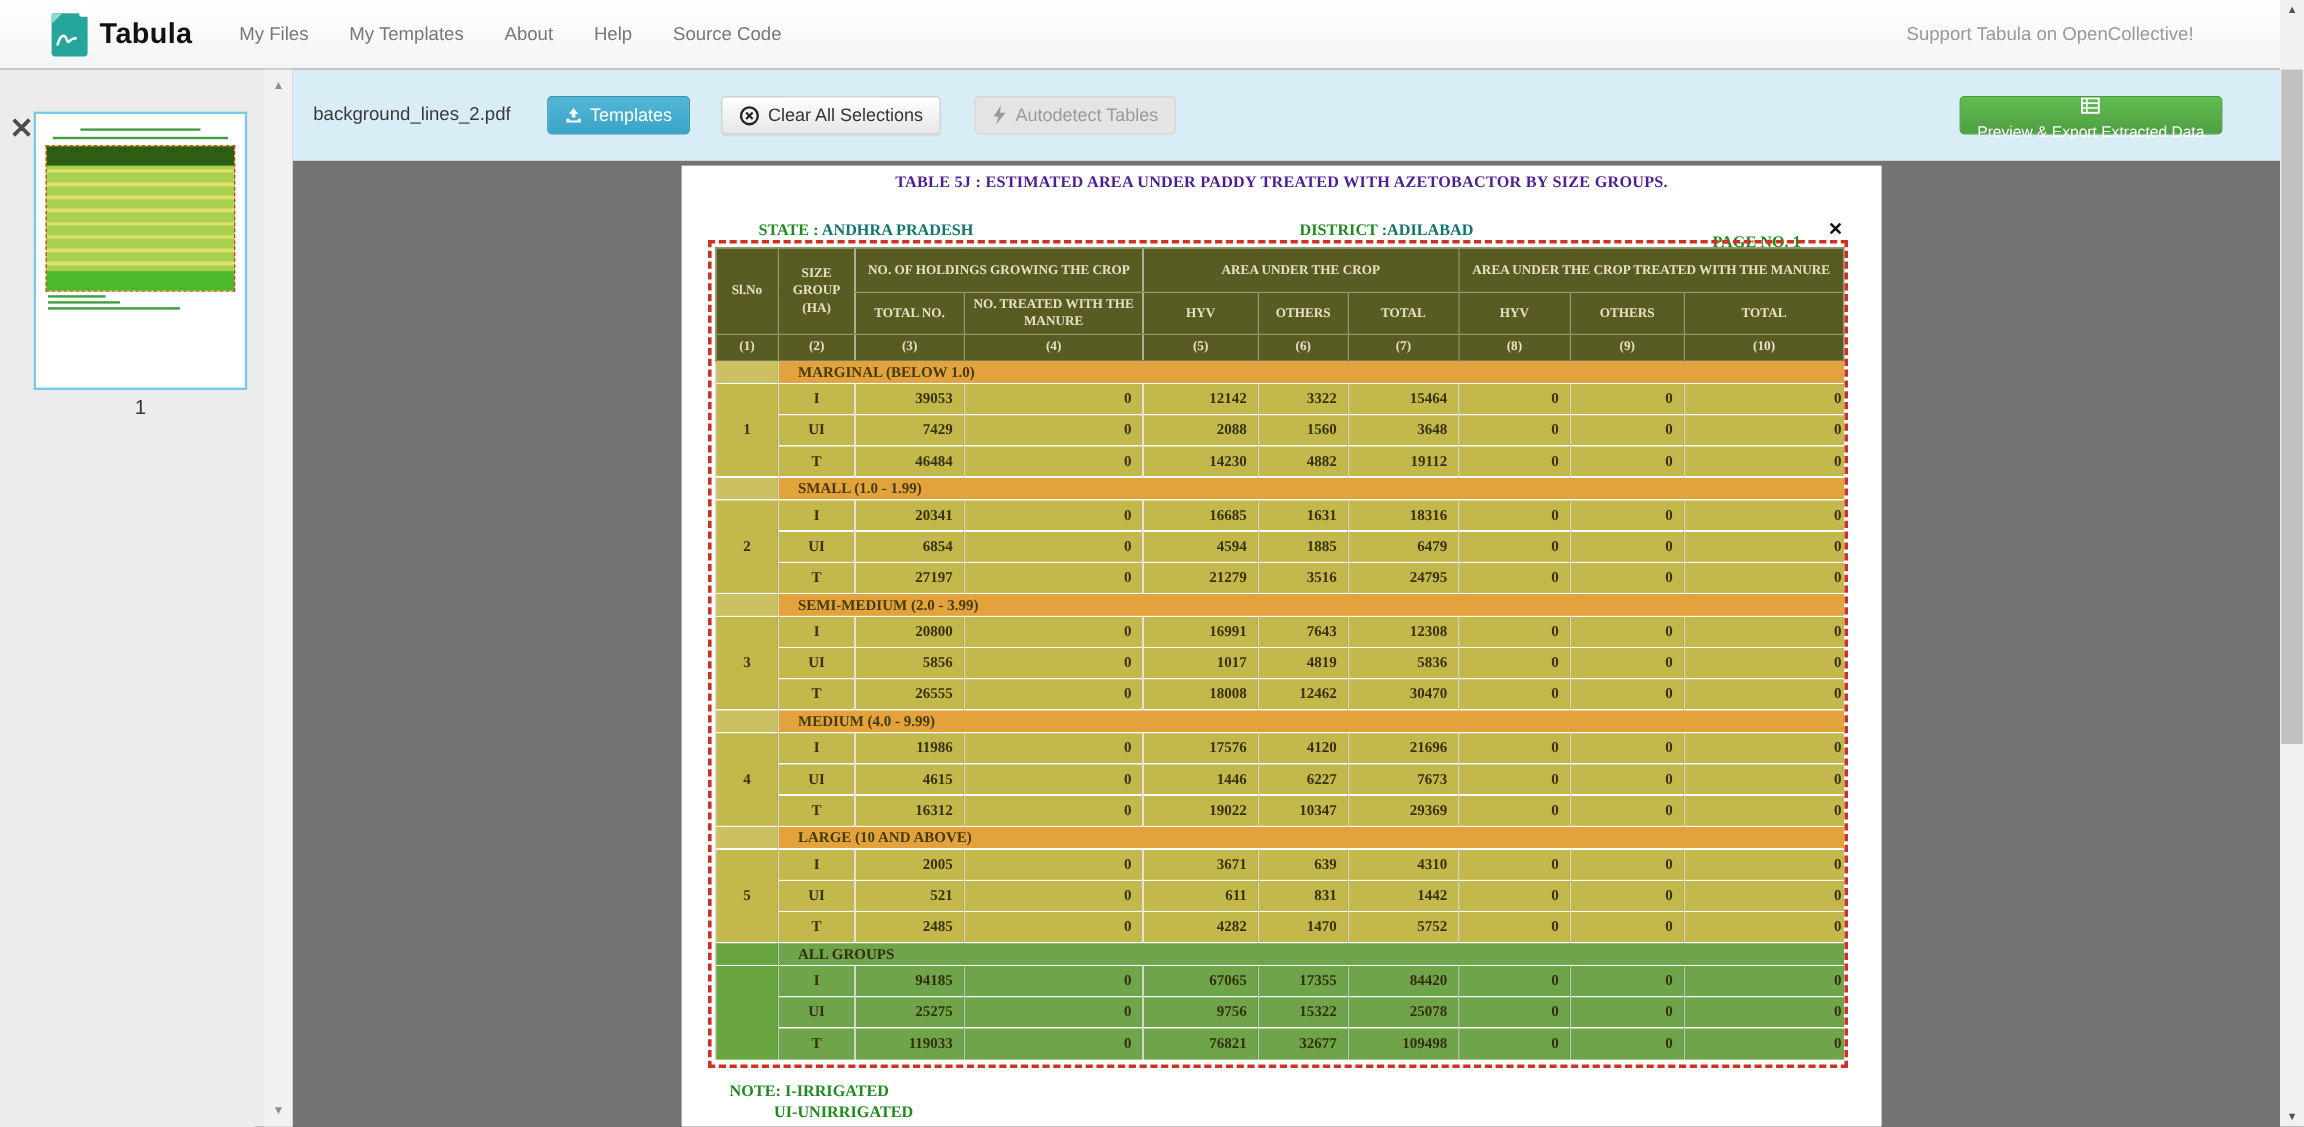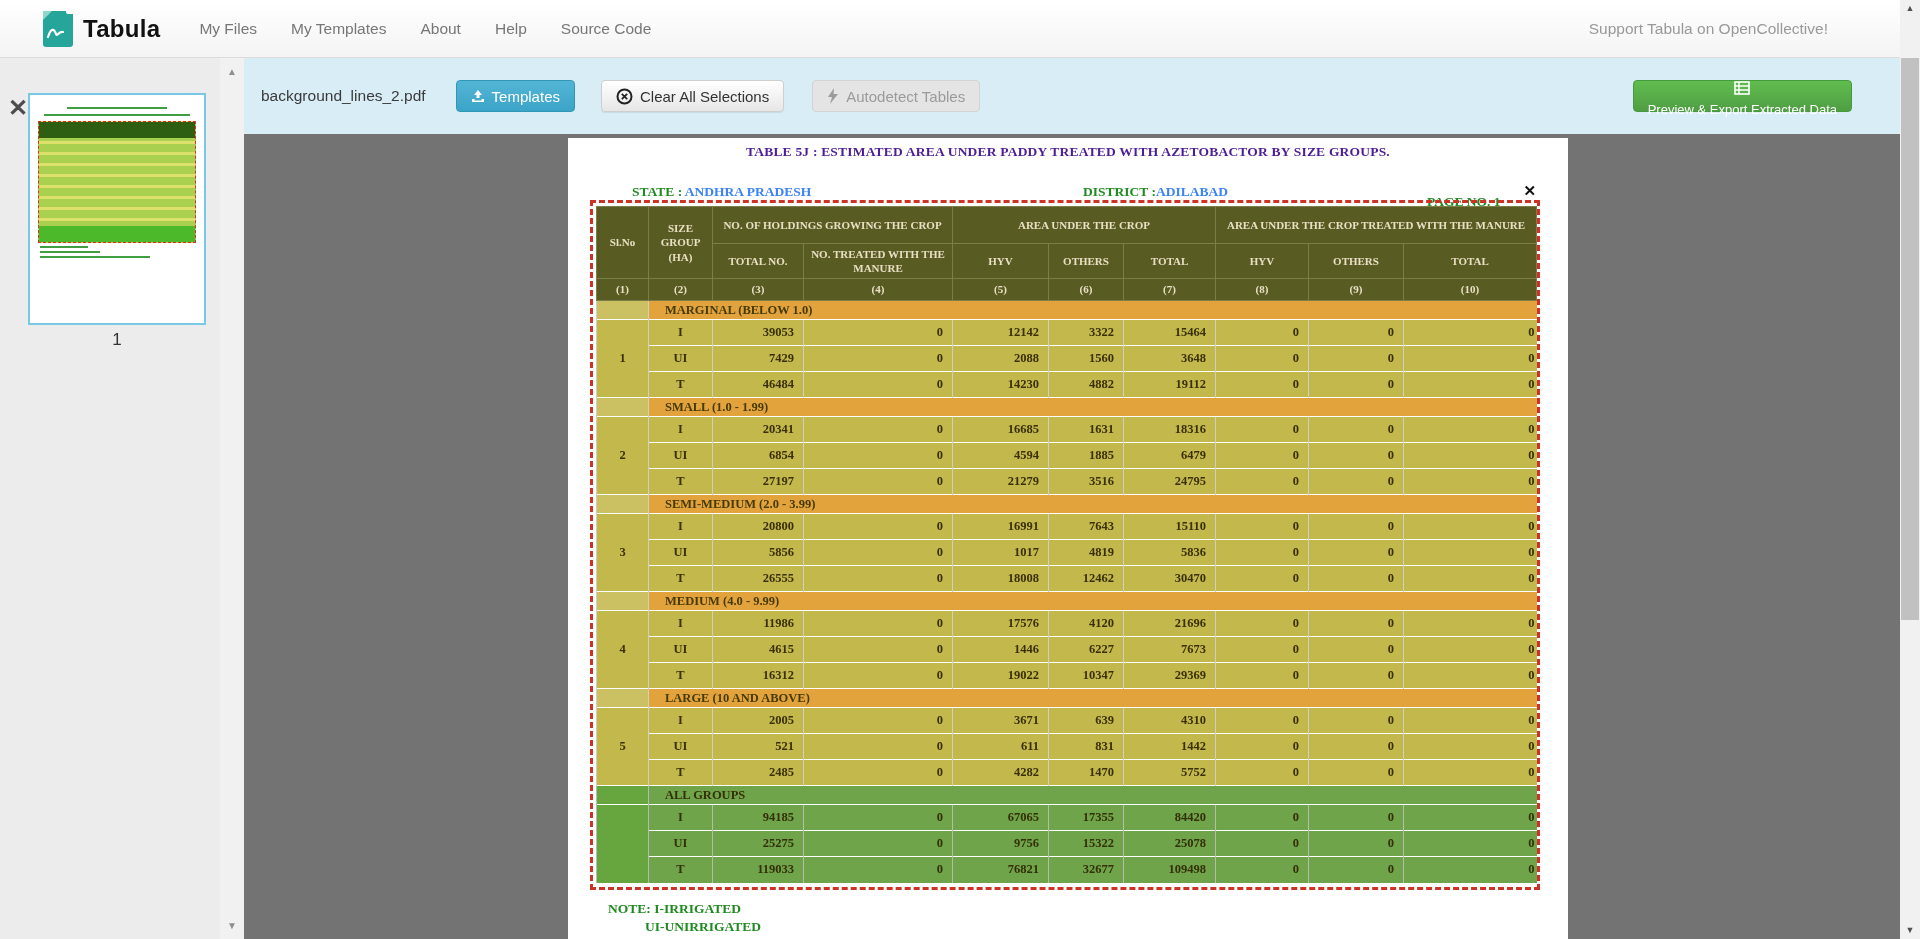--- a/index.html
+++ b/index.html
@@ -59,21 +59,21 @@
                 border-color:#459a3c; color:#fff; font-weight:500; font-size:13px;flex-direction:column; }
   .icon { display:inline-flex; align-items:center; }
 
   
   .canvas { position:absolute; left:0; top:76px; width:100%; height:805px; overflow:hidden; }
   .pdf-page { position:absolute; left:324px; top:4px; width:1000px; height:830px; background:#fff;
               font-family:"Liberation Serif", serif; font-weight:bold; }
   .doc-title { position:absolute; top:6px; left:0; width:100%; text-align:center;
                color:#4c1d95; font-size:13.5px; letter-spacing:.2px; }
   .doc-sub { position:absolute; top:46px; font-size:13.5px; }
-  .green-t { color:#1f8a1f;margin-top:10px; } .dark-t { color:#3b82f6; }
+  .green-t { color:#1f8a1f;margin-top:10px; } .dark-t { color:#0f766e; }
   .sub-state { left:64px; } .sub-district { left:515px; } .sub-pageno { left:859px; }
 
   
   table.pdf { position:absolute; left:28px; top:68px; width:940px; border-collapse:collapse;
               table-layout:fixed; }
   table.pdf th, table.pdf td { overflow:hidden; white-space:normal; }
   thead th, thead td { background:#585c22; color:#e9dfc4; font-size:11px; font-weight:bold;
              border:1px solid #7c7e49; text-align:center; line-height:1.3; padding:1px 3px; }
   tr.hA th { height:37px; } tr.hB th { height:35px; } tr.hnum td { height:22px; }
   tbody td { font-size:12.5px; color:#3a3007; font-weight:bold;
@@ -328,21 +328,21 @@
                 <td class="bandside"></td>
                 <td class="bandlabel" colspan="9">SEMI-MEDIUM (2.0 - 3.99)</td>
               </tr>
               <tr class="data">
                 <td class="slno" rowspan="3">3</td>
                 <td class="rowlabel">I</td>
                 <td class="val">20800</td>
                 <td class="val">0</td>
                 <td class="val">16991</td>
                 <td class="val">7643</td>
-                <td class="val">15110</td>
+                <td class="val">12308</td>
                 <td class="val">0</td>
                 <td class="val">0</td>
                 <td class="val last">0</td>
               </tr>
               <tr class="data">
                 <td class="rowlabel">UI</td>
                 <td class="val">5856</td>
                 <td class="val">0</td>
                 <td class="val">1017</td>
                 <td class="val">4819</td>

